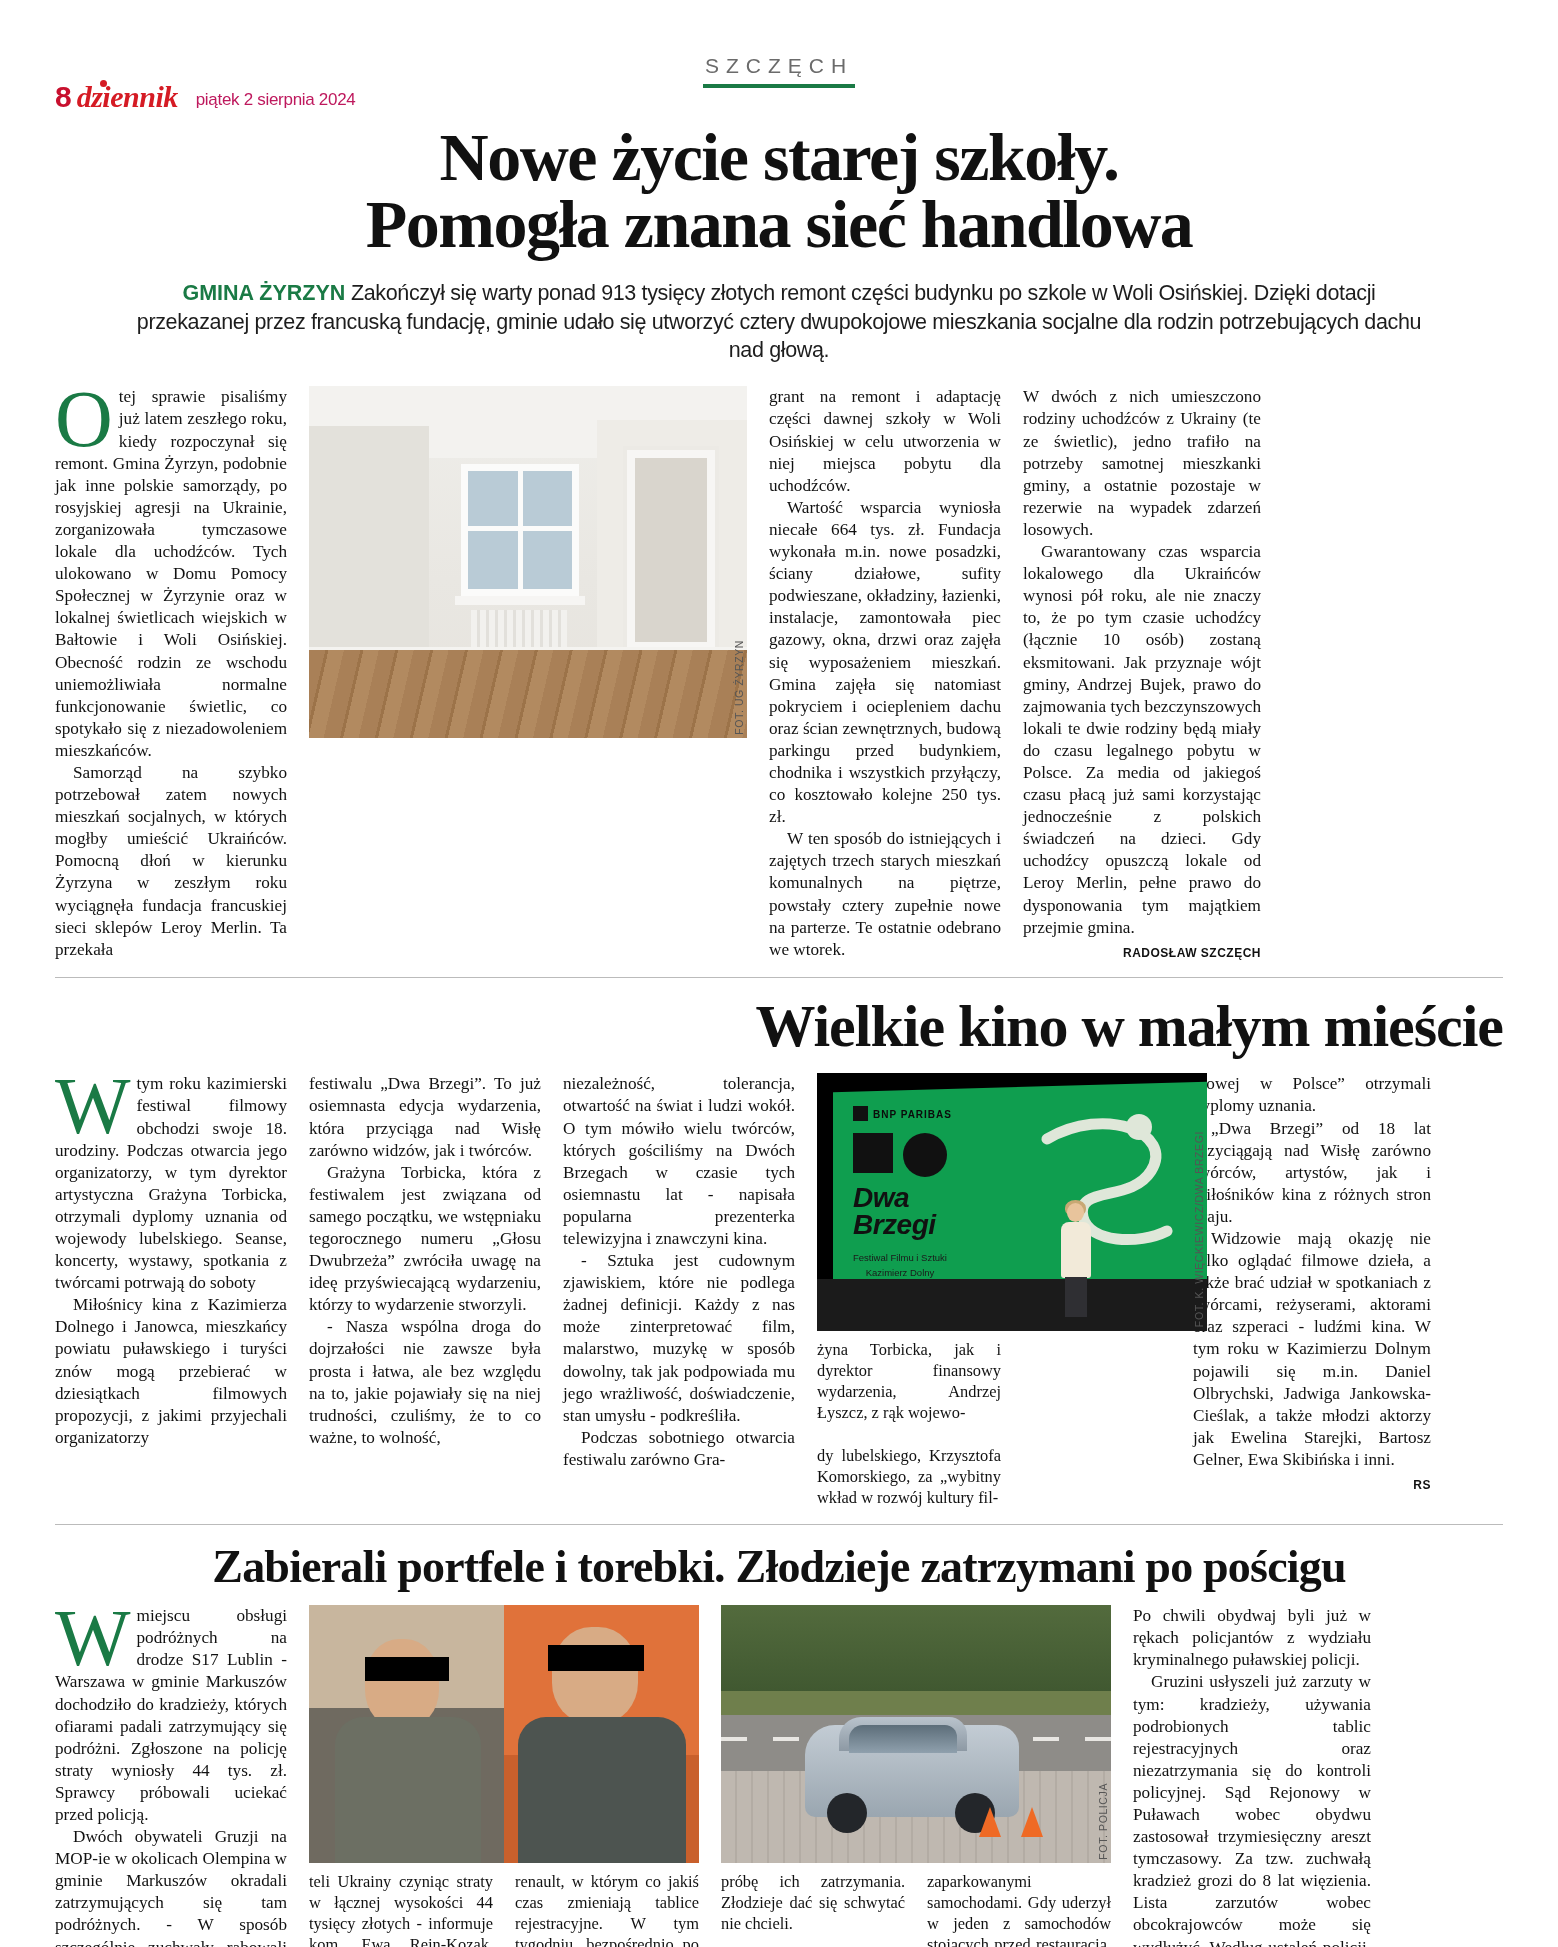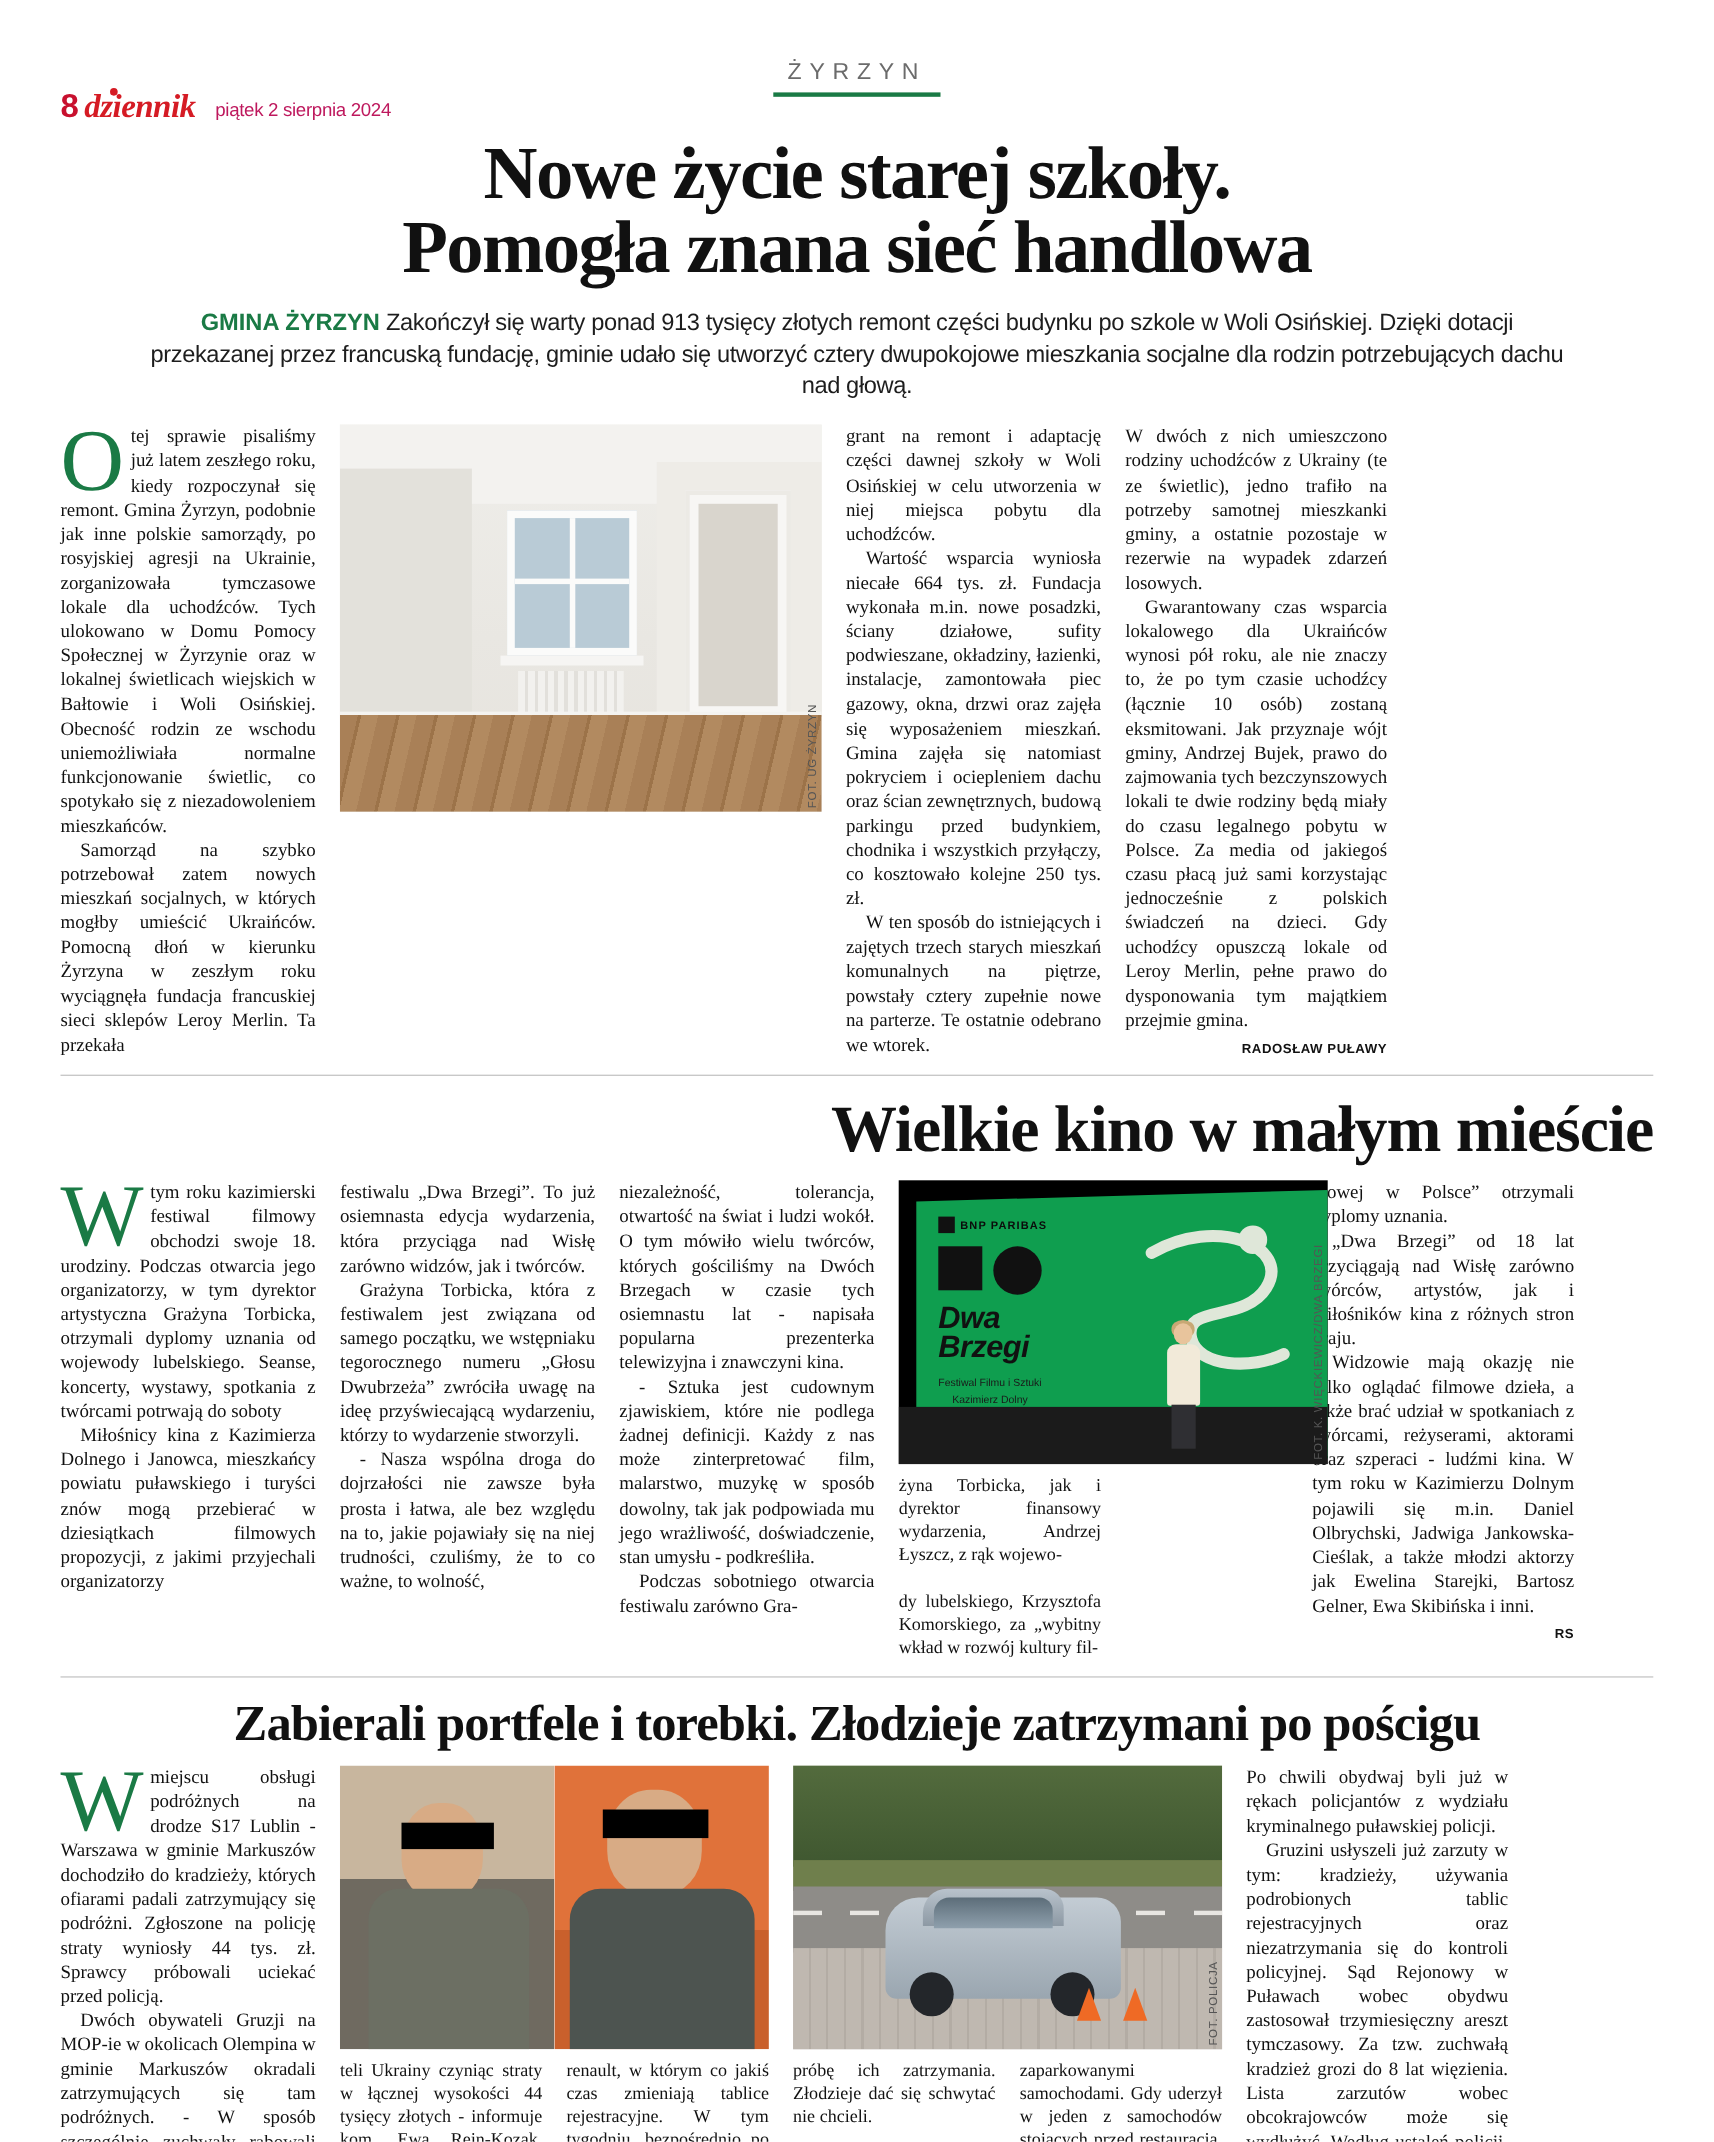--- a/index.html
+++ b/index.html
@@ -154,21 +154,21 @@
 
   <div class="masthead">
     <div class="page-num">8</div>
     <div class="logo-word">
       <span class="dot"></span>
       <span>dziennik</span>
     </div>
     <div class="masthead-date">piątek 2 sierpnia 2024</div>
 
     <div class="section-tag">
-      <span>ŻYRZYN</span>
+      <span>SZCZĘCH</span>
       <div class="section-rule"></div>
     </div>
   </div>
 
   <h1 class="headline1">
     <span>Nowe życie starej szkoły.</span>
     <span class="l2">Pomogła znana sieć handlowa</span>
   </h1>
 
   <div class="lead">
@@ -201,21 +201,21 @@
 
     <div class="col w232">
       <p class="first">grant na remont i adaptację części dawnej szkoły w Woli Osińskiej w celu utworzenia w niej miejsca pobytu dla uchodźców.</p>
       <p>Wartość wsparcia wyniosła niecałe 664 tys. zł. Fundacja wykonała m.in. nowe posadzki, ściany działowe, sufity podwieszane, okładziny, łazienki, instalacje, zamontowała piec gazowy, okna, drzwi oraz zajęła się wyposażeniem mieszkań. Gmina zajęła się natomiast pokryciem i ociepleniem dachu oraz ścian zewnętrznych, budową parkingu przed budynkiem, chodnika i wszystkich przyłączy, co kosztowało kolejne 250 tys. zł.</p>
       <p>W ten sposób do istniejących i zajętych trzech starych mieszkań komunalnych na piętrze, powstały cztery zupełnie nowe na parterze. Te ostatnie odebrano we wtorek.</p>
     </div>
 
     <div class="col w238">
       <p class="first">W dwóch z nich umieszczono rodziny uchodźców z Ukrainy (te ze świetlic), jedno trafiło na potrzeby samotnej mieszkanki gminy, a ostatnie pozostaje w rezerwie na wypadek zdarzeń losowych.</p>
       <p>Gwarantowany czas wsparcia lokalowego dla Ukraińców wynosi pół roku, ale nie znaczy to, że po tym czasie uchodźcy (łącznie 10 osób) zostaną eksmitowani. Jak przyznaje wójt gminy, Andrzej Bujek, prawo do zajmowania tych bezczynszowych lokali te dwie rodziny będą miały do czasu legalnego pobytu w Polsce. Za media od jakiegoś czasu płacą już sami korzystając jednocześnie z polskich świadczeń na dzieci. Gdy uchodźcy opuszczą lokale od Leroy Merlin, pełne prawo do dysponowania tym majątkiem przejmie gmina.</p>
-      <div class="byline">RADOSŁAW PUŁAWY</div>
+      <div class="byline">RADOSŁAW SZCZĘCH</div>
     </div>
   </div>
 
   <div class="rule-thin"></div>
 
   <h2 class="headline2">Wielkie kino w małym mieście</h2>
 
   <div class="a2">
 
     <div class="col w232">

